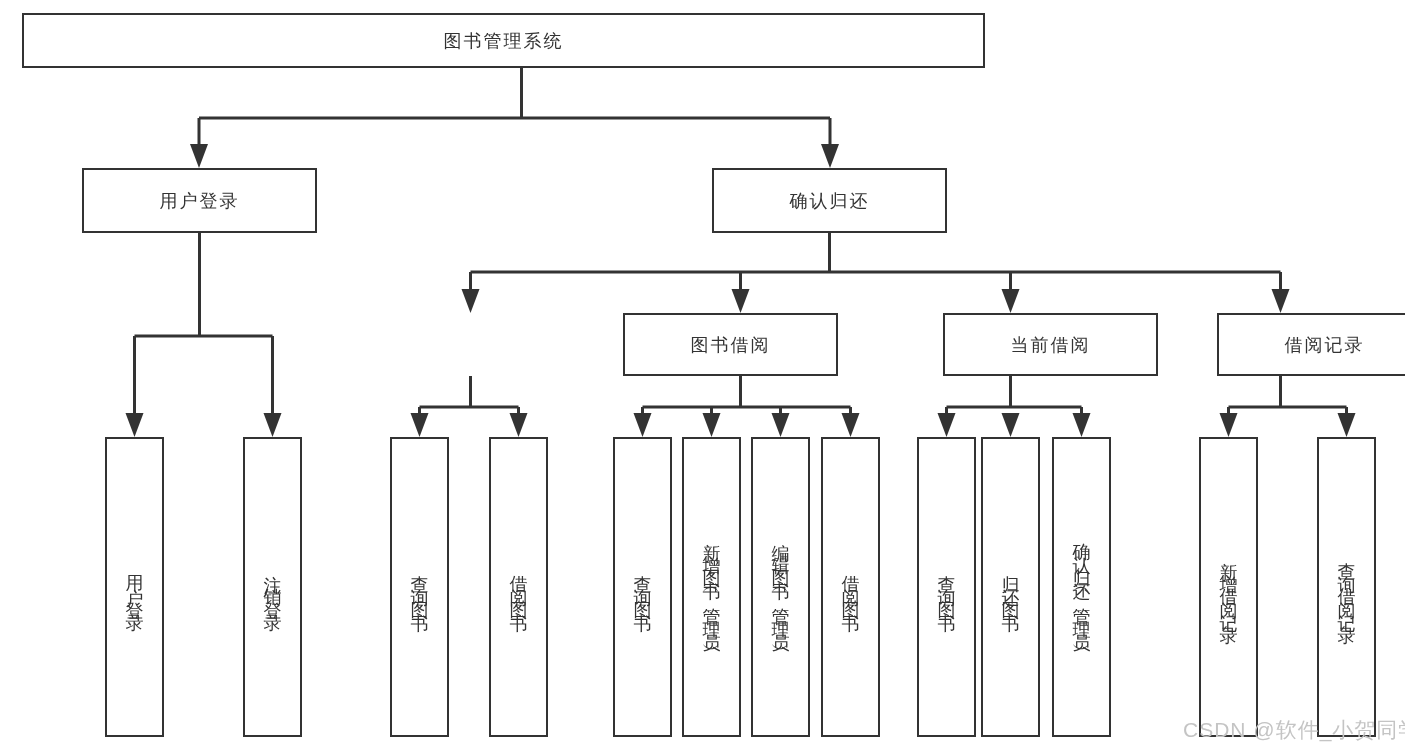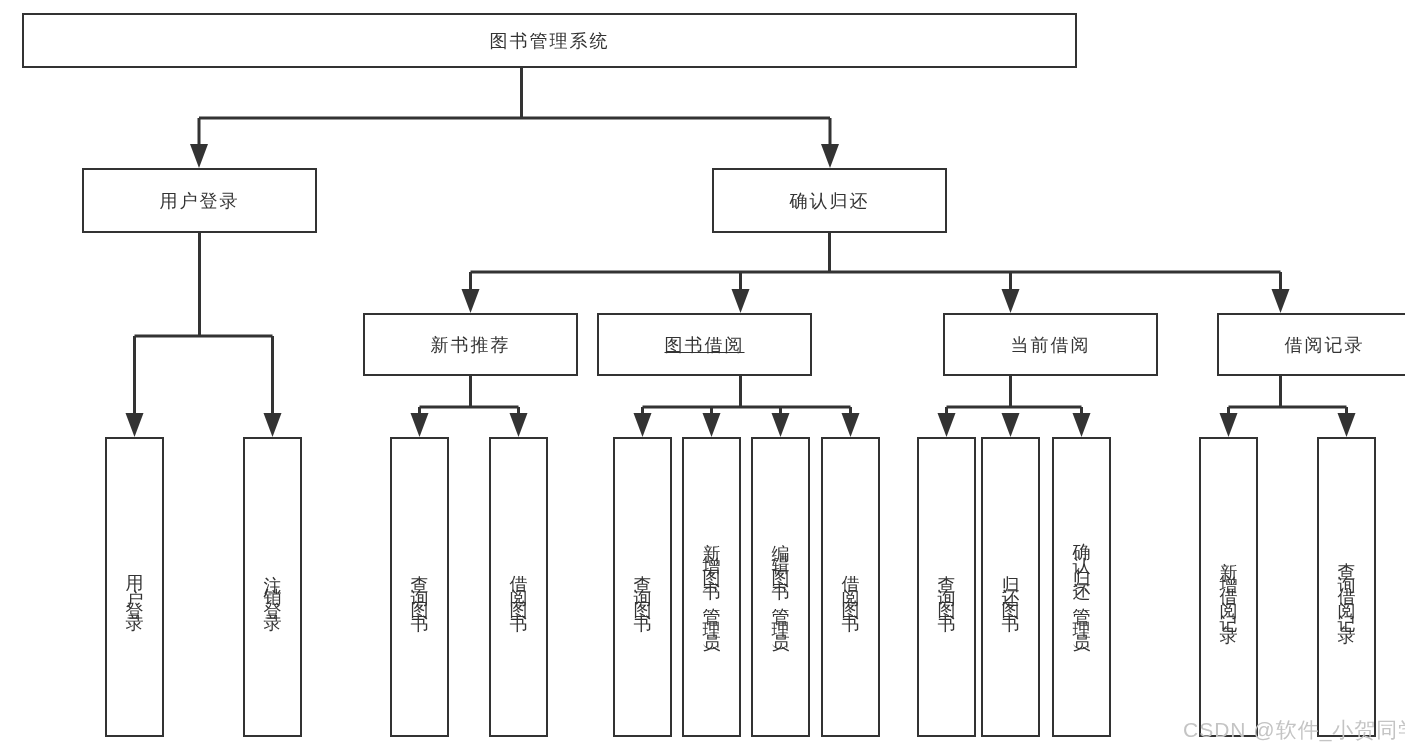--- a/index.html
+++ b/index.html
@@ -27,21 +27,21 @@
     background:var(--bg);
     display:flex;
     align-items:center;
     justify-content:center;
     font-size:18px;
     letter-spacing:2px;
     z-index:2;
     white-space:nowrap;
   }
   .hbox{text-align:center;}
-  .root{left:22px;top:13px;width:1055px;height:55px;}
+  .root{left:22px;top:13px;width:963px;height:55px;}
   .lvl2{height:65px;width:235px;top:168px;}
   .lvl3{height:63px;width:215px;top:313px;}
   .leaf{
     top:437px;width:59px;height:300px;
     writing-mode:vertical-rl;
     text-orientation:mixed;
     letter-spacing:13px;
     font-size:18px;
     line-height:1;
   }
@@ -92,22 +92,21 @@
       <polygon points="1219.5,413 1237.5,413 1228.5,437"></polygon>
       <polygon points="1337.5,413 1355.5,413 1346.5,437"></polygon>
     </g>
   </svg>
 
   <div class="box hbox root">图书管理系统</div>
 
   <div class="box hbox lvl2" style="left:82px;">用户登录</div>
   <div class="box hbox lvl2" style="left:712px;">确认归还</div>
 
-  <div class="box hbox lvl3" style="left:363px;">新书推荐</div>
-  <div class="box hbox lvl3" style="left:597px;text-decoration:underline;">图书借阅</div>
+  <div class="box hbox lvl3" style="left:623px;">图书借阅</div>
   <div class="box hbox lvl3" style="left:903px;margin-left:40px;">当前借阅</div>
   <div class="box hbox lvl3" style="left:1217px;">借阅记录</div>
 
   <div class="box leaf" style="left:105px;">用户登录</div>
   <div class="box leaf" style="left:243px;">注销登录</div>
   <div class="box leaf" style="left:390px;">查询图书</div>
   <div class="box leaf" style="left:489px;">借阅图书</div>
   <div class="box leaf" style="left:613px;">查询图书</div>
   <div class="box leaf" style="left:682px;">新增图书（管理员）</div>
   <div class="box leaf" style="left:751px;">编辑图书（管理员）</div>

